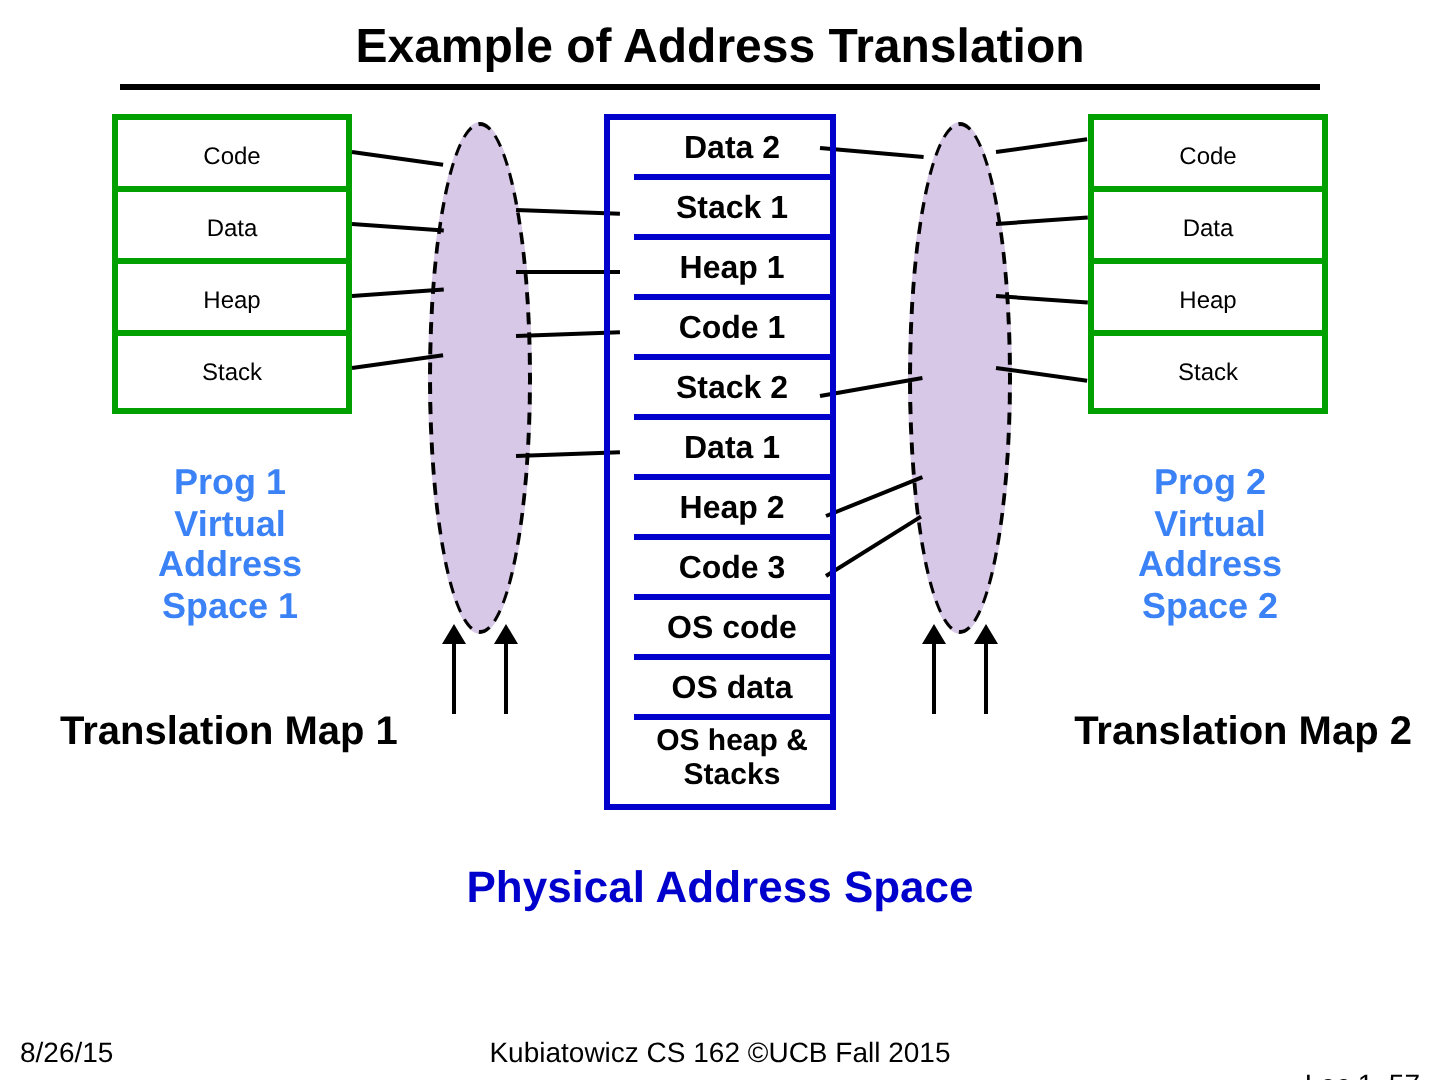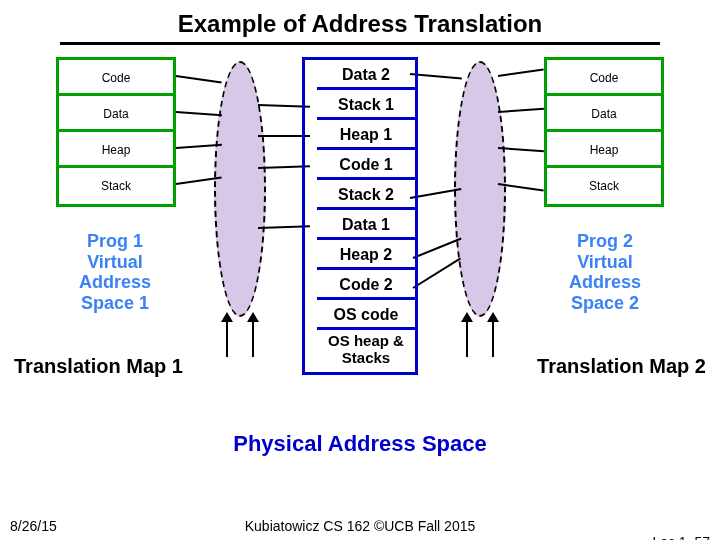--- a/index.html
+++ b/index.html
@@ -90,21 +90,21 @@
     color: #0000cc;
   }
   
   .tmap {
     position: absolute;
     font-size: 20px;
     font-weight: bold;
     color: #000;
     white-space: nowrap;
   }
-  .tmap-left { top: 304px; left: 14px; }
+  .tmap-left { top: 304px; left: 30px; }
   .tmap-right { top: 304px; right: 14px; }
   
   .ellipse {
     position: absolute;
     width: 52px;
     height: 256px;
     background: #d8c8e8;
     border: 2px dashed #000;
     border-radius: 50%;
   }
@@ -206,22 +206,23 @@
   <div class="line" style="top:236px;left:413px;width:56px;transform:rotate(-32deg)"></div>
 
   <div class="phys">
     <div class="phys-cell">Data 2</div>
     <div class="phys-cell">Stack 1</div>
     <div class="phys-cell">Heap 1</div>
     <div class="phys-cell">Code 1</div>
     <div class="phys-cell">Stack 2</div>
     <div class="phys-cell">Data 1</div>
     <div class="phys-cell">Heap 2</div>
-    <div class="phys-cell">Code 2</div>
+    <div class="phys-cell">Code 3</div>
     <div class="phys-cell">OS code</div>
+    <div class="phys-cell">OS data</div>
     <div class="phys-cell double">
       <span style="white-space:pre-line;display:inline-block">OS heap &amp;
 Stacks</span>
     </div>
   </div>
   <div class="phys-label">Physical Address Space</div>
 
   <div class="arrow-up au-l1"></div>
   <div class="arrow-up au-l2"></div>
   <div class="arrow-up au-r1"></div>

